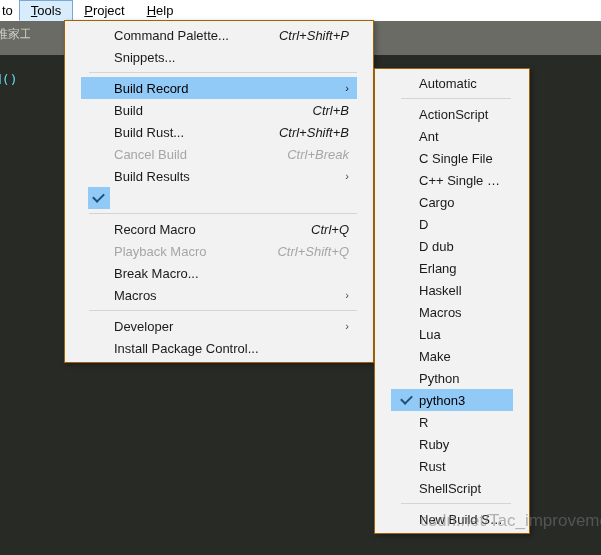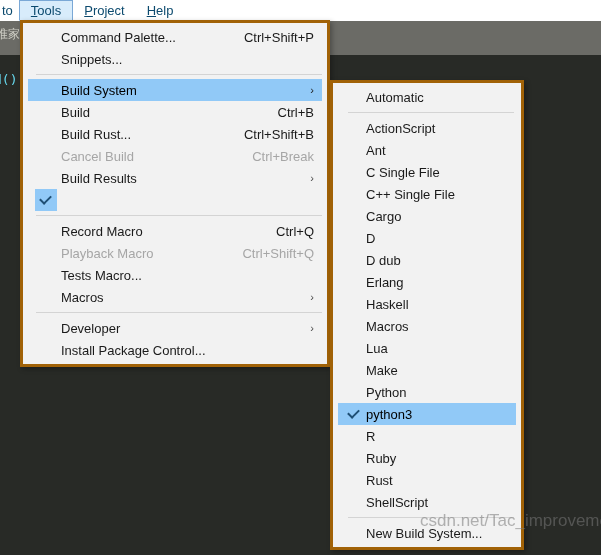--- a/index.html
+++ b/index.html
@@ -67,56 +67,57 @@
     background: #ffffff;
     display: flex;
     align-items: stretch;
     z-index: 30;
   }
   .menubar-item {
     display: flex;
     align-items: center;
     padding: 0 11px;
     font-size: 13px;
-    color: #0c4a6e;
+    color: #000000;
     line-height: 21px;
     white-space: nowrap;
     cursor: default;
     box-sizing: border-box;
   }
   .menubar-item.truncated {
     padding-left: 2px;
     padding-right: 6px;
   }
   .menubar-item.active {
     background: #d8ecfb;
     border: 1px solid #7aa8d6;
     border-bottom: 1px solid #d8ecfb;
   }
   .mn { text-decoration: underline; }
 
   
   .menu-panel {
     position: absolute;
     background: #f2f2f2;
-    border: 3px solid #a16207;
+    border: 1px solid #a16207;
     box-shadow: 2px 2px 5px rgba(0,0,0,0.30);
-    padding: 3px 5px;
+    padding: 3px 16px;
     box-sizing: border-box;
     z-index: 40;
+    margin-left: 44px;
   }
   #tools-menu {
     left: 20px;
     top: 20px;
     width: 310px;
   }
   #build-system-submenu {
     left: 330px;
-    top: 80px;
-    width: 194px;
+    top: 68px;
+    width: 156px;
     z-index: 50;
   }
 
   .menu-row {
     position: relative;
     display: flex;
     align-items: center;
     height: 22px;
     padding: 0 8px 0 0;
     font-size: 13px;
@@ -140,20 +141,21 @@
   }
   .menu-row .label {
     flex: 1 1 auto;
     overflow: hidden;
     text-overflow: ellipsis;
   }
   .menu-row .shortcut {
     margin-left: 18px;
     color: #1a1a1a;
     flex: 0 0 auto;
+    font-style: italic;
   }
   .menu-row .submenu-arrow {
     margin-left: 14px;
     flex: 0 0 auto;
     font-size: 11px;
     color: #4a4a4a;
     line-height: 1;
   }
   .menu-row.highlighted {
     background: #91c9f7;
@@ -237,21 +239,21 @@
       <span class="label">Command Palette...</span>
       <span class="shortcut">Ctrl+Shift+P</span>
     </div>
     <div class="menu-row">
       <div class="gutter"></div>
       <span class="label">Snippets...</span>
     </div>
     <div class="menu-separator"></div>
     <div class="menu-row highlighted">
       <div class="gutter"></div>
-      <span class="label">Build System</span>
+      <span class="label">Build Record</span>
       <span class="submenu-arrow">›</span>
     </div>
     <div class="menu-row">
       <div class="gutter"></div>
       <span class="label">Build</span>
       <span class="shortcut">Ctrl+B</span>
     </div>
     <div class="menu-row">
       <div class="gutter"></div>
       <span class="label">Build Rust...</span>
@@ -280,21 +282,21 @@
       <span class="label">Record Macro</span>
       <span class="shortcut">Ctrl+Q</span>
     </div>
     <div class="menu-row disabled">
       <div class="gutter"></div>
       <span class="label">Playback Macro</span>
       <span class="shortcut">Ctrl+Shift+Q</span>
     </div>
     <div class="menu-row">
       <div class="gutter"></div>
-      <span class="label">Tests Macro...</span>
+      <span class="label">Break Macro...</span>
     </div>
     <div class="menu-row">
       <div class="gutter"></div>
       <span class="label">Macros</span>
       <span class="submenu-arrow">›</span>
     </div>
     <div class="menu-separator"></div>
     <div class="menu-row">
       <div class="gutter"></div>
       <span class="label">Developer</span>

